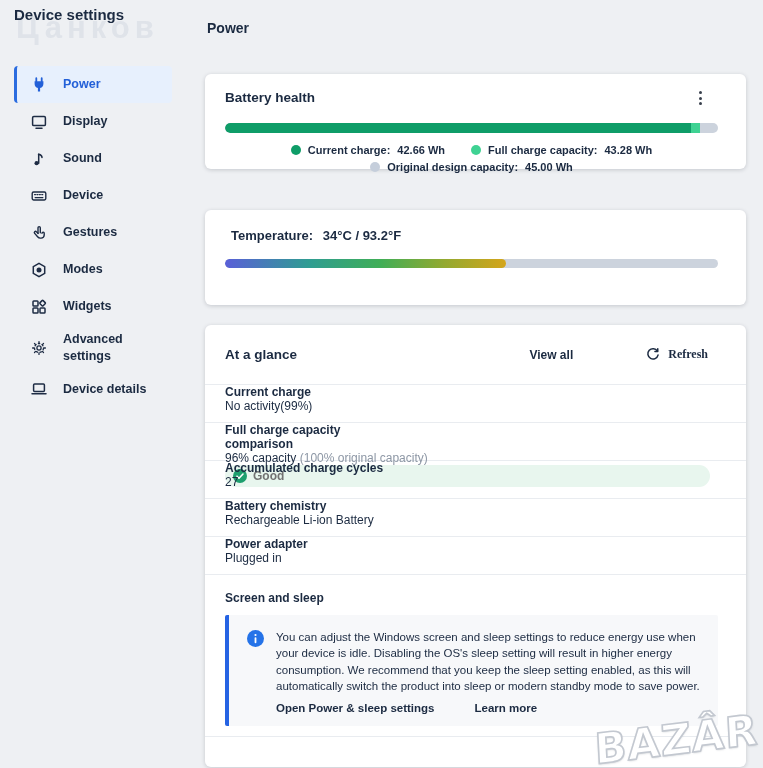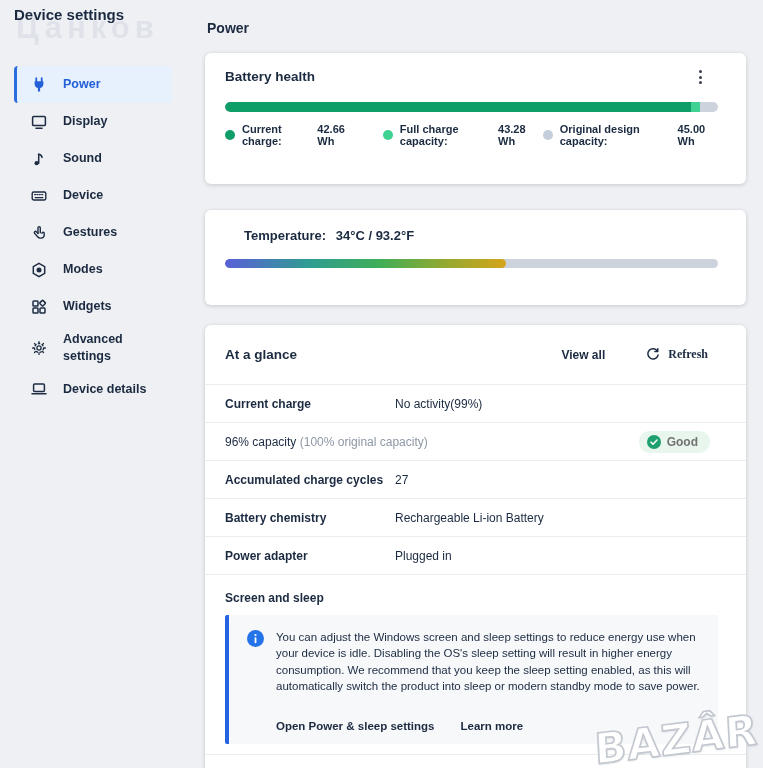--- a/index.html
+++ b/index.html
@@ -50,86 +50,87 @@
   .side-item.active {
     background:#e7f0fd; border-left-color:#2b6cdf; color:#2360d8;
   }
   .side-item .lbl { line-height:1.35; max-width:92px; }
 
   
   .card {
     position:absolute; left:205px; width:541px; background:#fff;
     border-radius:6px; box-shadow:0 1px 4px rgba(16,24,40,.18); z-index:1;
   }
-  .card1 { top:53px; height:131px; padding:16px 28px 0 20px; }
+  .card1 { top:74px; height:95px; padding:16px 28px 0 20px; }
   .card2 { top:210px; height:95px; padding:18px 28px 0 20px; }
   .card3 { top:325px; padding-bottom:30px; }
 
   .card-title { font-size:13.5px; font-weight:700; }
   .kebab {
     position:absolute; right:38px; top:14px; width:16px; height:20px;
     display:flex; flex-direction:column; align-items:center; justify-content:center; gap:2.5px;
     cursor:pointer;
   }
   .kebab i { width:3px; height:3px; border-radius:50%; background:#39404d; }
 
   .track {
     margin-top:18px; height:10px; border-radius:5px; background:#ccd3dd;
     overflow:hidden; display:flex;
   }
   .seg-current { background:#0f9d68; height:100%; border-radius:5px 0 0 5px; }
   .seg-full    { background:#3fd293; height:100%; }
 
-  .legend { margin-top:11px; display:flex; align-items:center; gap:5px; font-size:11px; }
+  .legend { margin-top:11px; display:flex; flex-direction:column; align-items:center; gap:5px; font-size:11px; }
   .legend-line { display:flex; gap:26px; }
   .legend-item { display:flex; align-items:center; gap:7px; }
   .dot { width:10px; height:10px; border-radius:50%; flex:none; }
   .dot-0 { background:#0f9d68; } .dot-1 { background:#3fd293; } .dot-2 { background:#c5cedb; }
   .legend-item b { font-weight:700; }
   .legend-item span { font-weight:700; }
 
-  .temp-label { font-size:13px; font-weight:700;margin-left:13px; }
+  .temp-label { font-size:13px; font-weight:700; }
   .temp-label span { font-weight:700; margin-left:6px; }
   .temp-track { margin-top:16px; height:9px; border-radius:5px; background:#ccd3dd; overflow:hidden; }
   .temp-fill {
     height:100%; border-radius:5px;
     background:linear-gradient(90deg,#5a5fd8 0%,#2f9d92 30%,#3fae57 55%,#93a930 78%,#d4a51b 100%);
   }
 
   
   .glance-head {
     display:flex; align-items:center; height:60px; padding:0 20px 0 20px;
     border-bottom:1px solid #e9ecf0;
+    gap:32px;
   }
   .glance-head .card-title { flex:1; }
   .head-link { font-size:12px; font-weight:600; cursor:pointer; }
   .refresh-btn { display:flex; align-items:center; gap:8px; margin-left:40px; margin-right:18px; cursor:pointer;font-family:Liberation Serif, serif; }
 
   .glance-row {
-    display:flex; align-items:center; height:38px; padding:0 20px;
-    border-bottom:1px solid #e9ecf0; font-size:12px;
+    display:flex; height:38px; padding:0 20px;
+    border-bottom:1px solid #e9ecf0; font-size:12px;flex-direction:column;
   }
   .glance-row .rlabel { width:170px; flex:none; font-weight:700; }
   .glance-row .rvalue { flex:1; }
   .rvalue .sec { color:#8d97a5; }
   .badge {
     display:flex; align-items:center; gap:6px; background:#e8f6ee;
     border-radius:12px; padding:4px 12px 4px 8px;
     font-size:12px; font-weight:700; color:#737373; margin-right:16px;
   }
 
   .section-title { padding:16px 20px 10px; font-size:12px; font-weight:700; }
   .infobox {
     margin:0 28px 10px 20px; background:#f7f8fa;
     border-left:4px solid #2563e3; border-radius:2px;
     padding:14px 16px 12px 18px; display:flex; gap:12px;justify-content:flex-end;
   }
   .infobox svg { flex:none; margin-top:1px; }
   .info-text { font-size:11.5px; line-height:16.4px; max-width:446px; }
-  .info-links { display:flex; gap:26px; margin-top:25px; }
+  .info-links { display:flex; gap:40px; margin-top:7px; }
   .info-links span { font-size:11.5px; font-weight:700; cursor:pointer; }
   .card3 .end-sep { border-top:1px solid #e9ecf0; }
 </style>
 </head>
 <body>
 
 <div class="app">
 
   <div class="wm-seller">Цанков</div>
 
@@ -273,20 +274,21 @@
         <span class="head-link">Refresh</span>
       </div>
     </div>
 
     <div class="glance-row">
       <div class="rlabel">Current charge</div>
       <div class="rvalue">No activity(99%)</div>
     </div>
 
     <div class="glance-row">
+      <div class="rlabel">Full charge capacity comparison</div>
       <div class="rvalue">
         <span>96% capacity</span>
         <span class="sec">(100% original capacity)</span>
       </div>
       <div class="badge">
         <svg width="14" height="14" viewBox="0 0 14 14">
           <circle cx="7" cy="7" r="7" fill="#1d9f6e"></circle>
           <path d="M4 7.2l2 2 4-4.2" stroke="#fff" stroke-width="1.6" fill="none" stroke-linecap="round" stroke-linejoin="round"></path>
         </svg>
         <span>Good</span>

